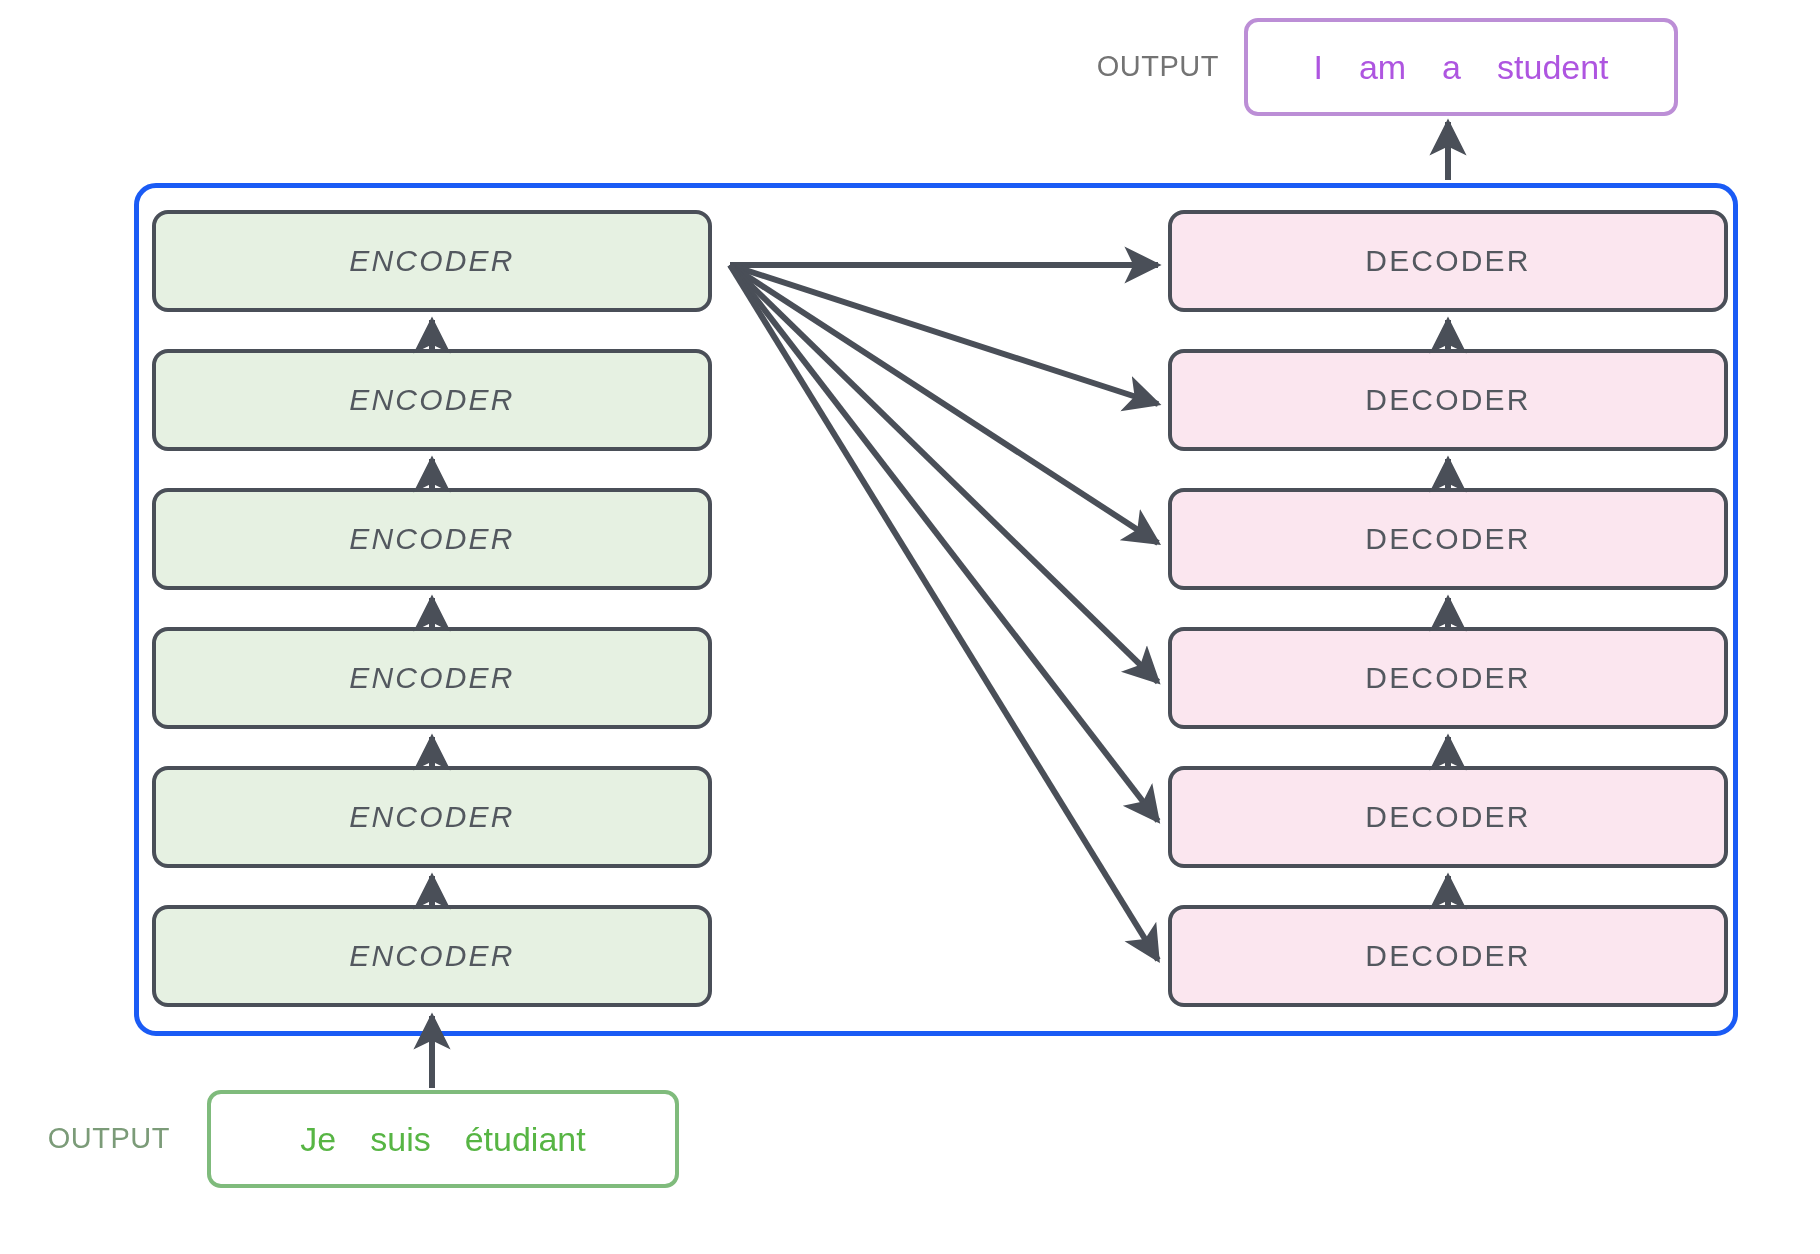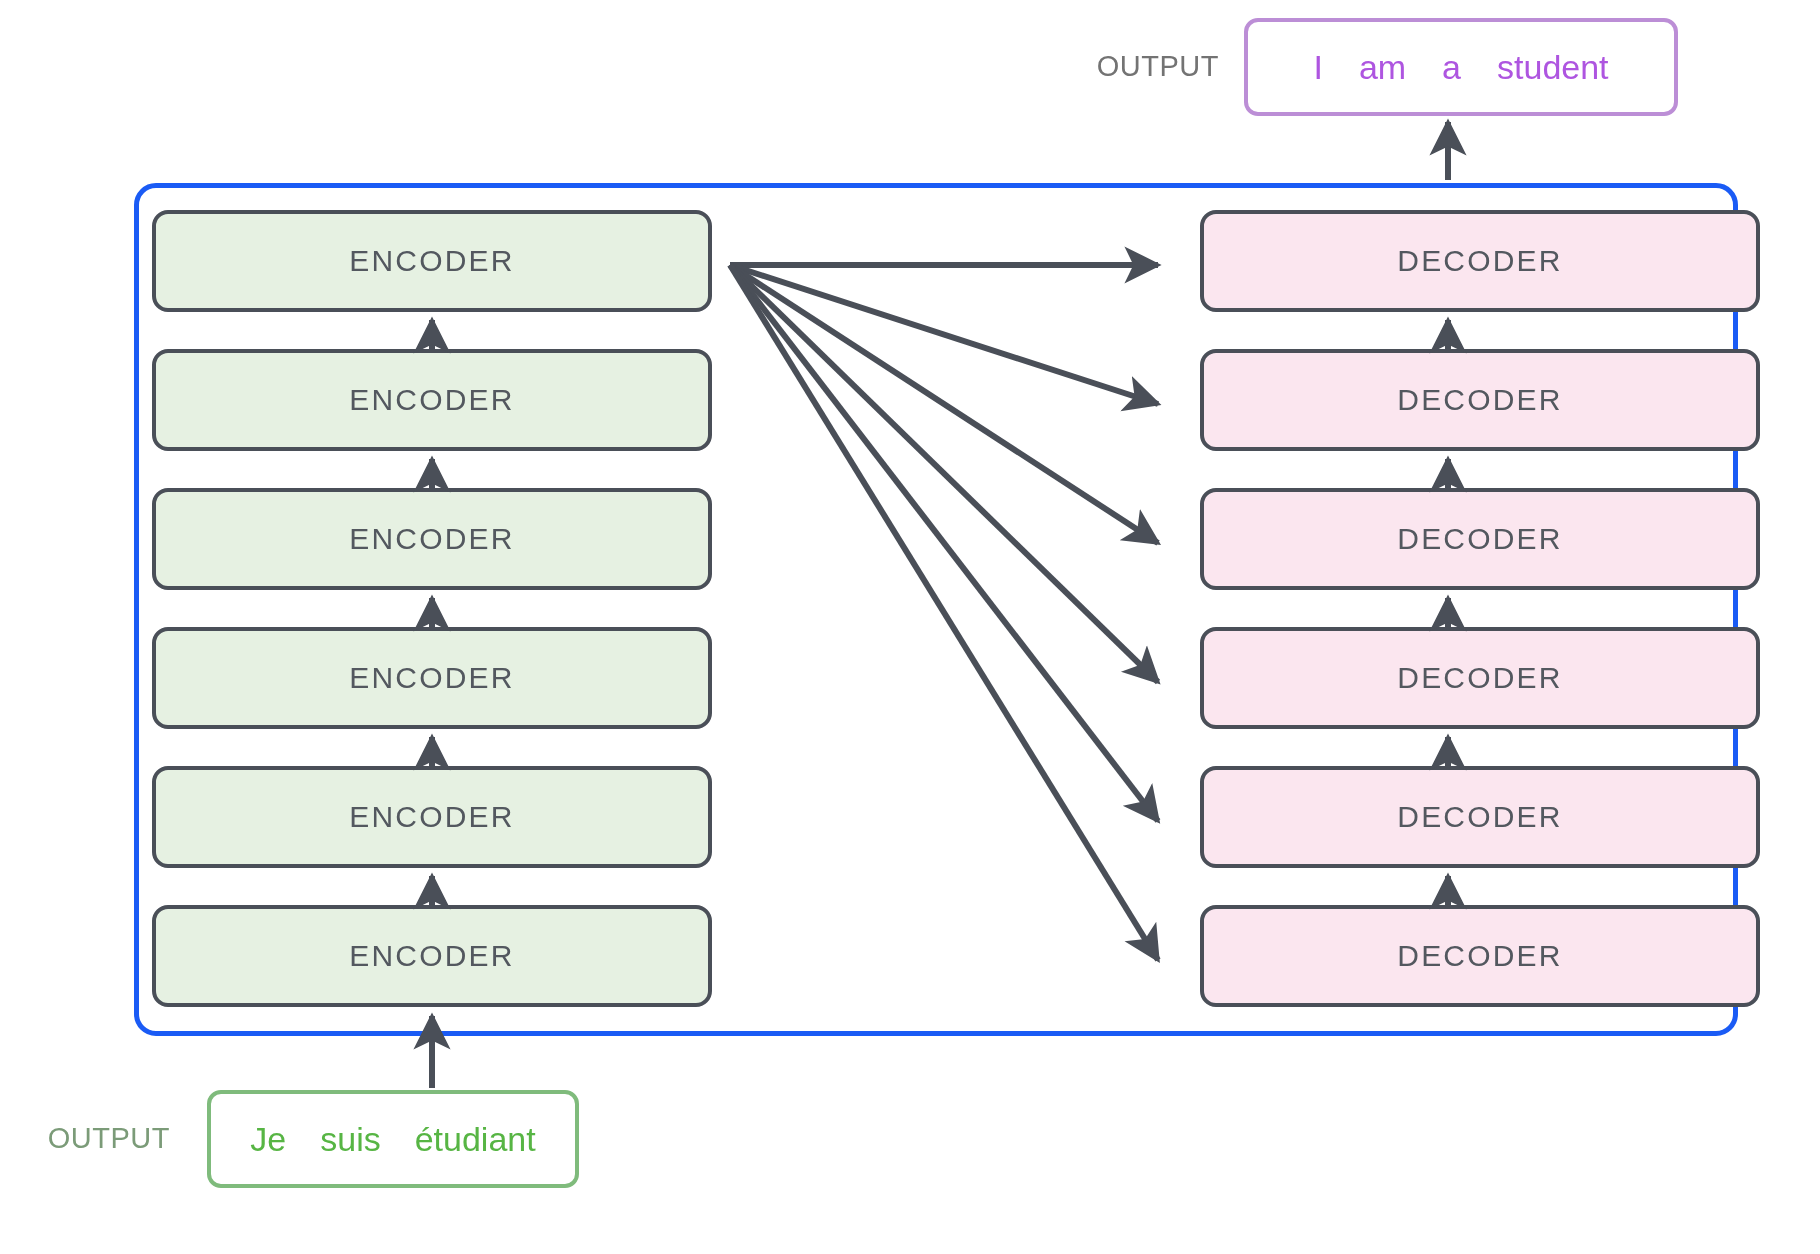--- a/index.html
+++ b/index.html
@@ -61,21 +61,21 @@
     text-align: right;
     font-size: 29px;
     letter-spacing: 0.5px;
     color: #7b9b78;
     white-space: nowrap;
   }
   #input-box {
     position: absolute;
     left: 207px;
     top: 1090px;
-    width: 372px;
+    width: 472px;
     height: 98px;
     border: 4px solid #7fbb7c;
     border-radius: 14px;
     background: #ffffff;
     box-sizing: border-box;
     display: flex;
     align-items: center;
     justify-content: center;
     gap: 34px;
     padding: 0 26px;
@@ -116,22 +116,22 @@
     border-radius: 16px;
     box-sizing: border-box;
     display: flex;
     align-items: center;
     justify-content: center;
     font-size: 30px;
     letter-spacing: 2.2px;
     color: #53585f;
     user-select: none;
   }
-  .block.enc { background: #e6f1e2; }
-  .block.dec { background: #fbe6ef; margin-left: 32px; }
+  .block.enc { background: #e6f1e2; font-style: italic; }
+  .block.dec { background: #fbe6ef; }
 
   
   #arrow-layer {
     position: absolute;
     left: 0;
     top: 0;
     width: 1820px;
     height: 1254px;
     pointer-events: none;
   }

